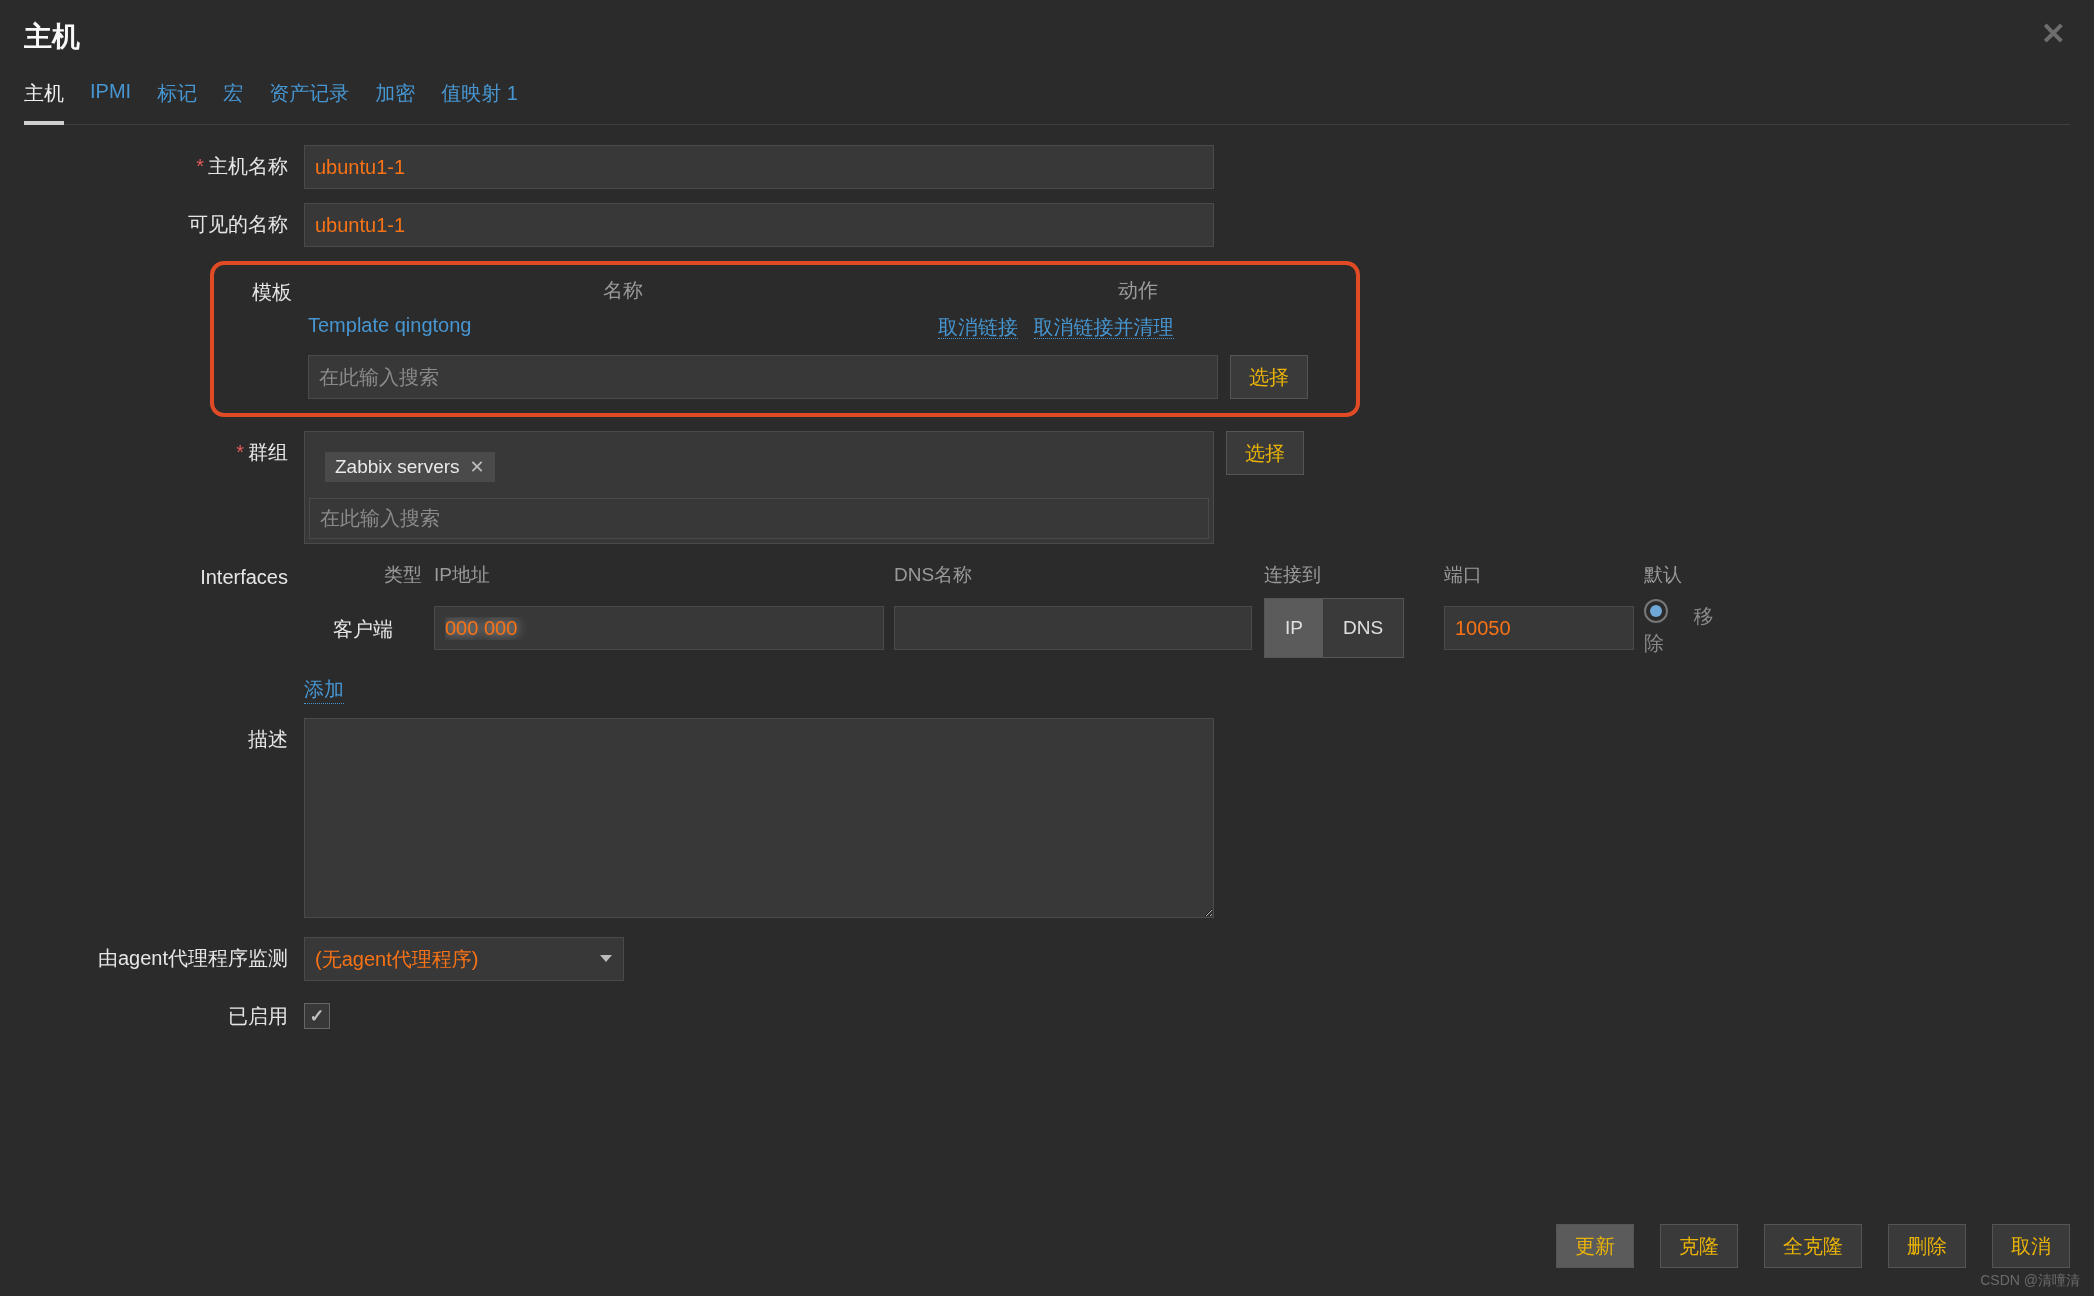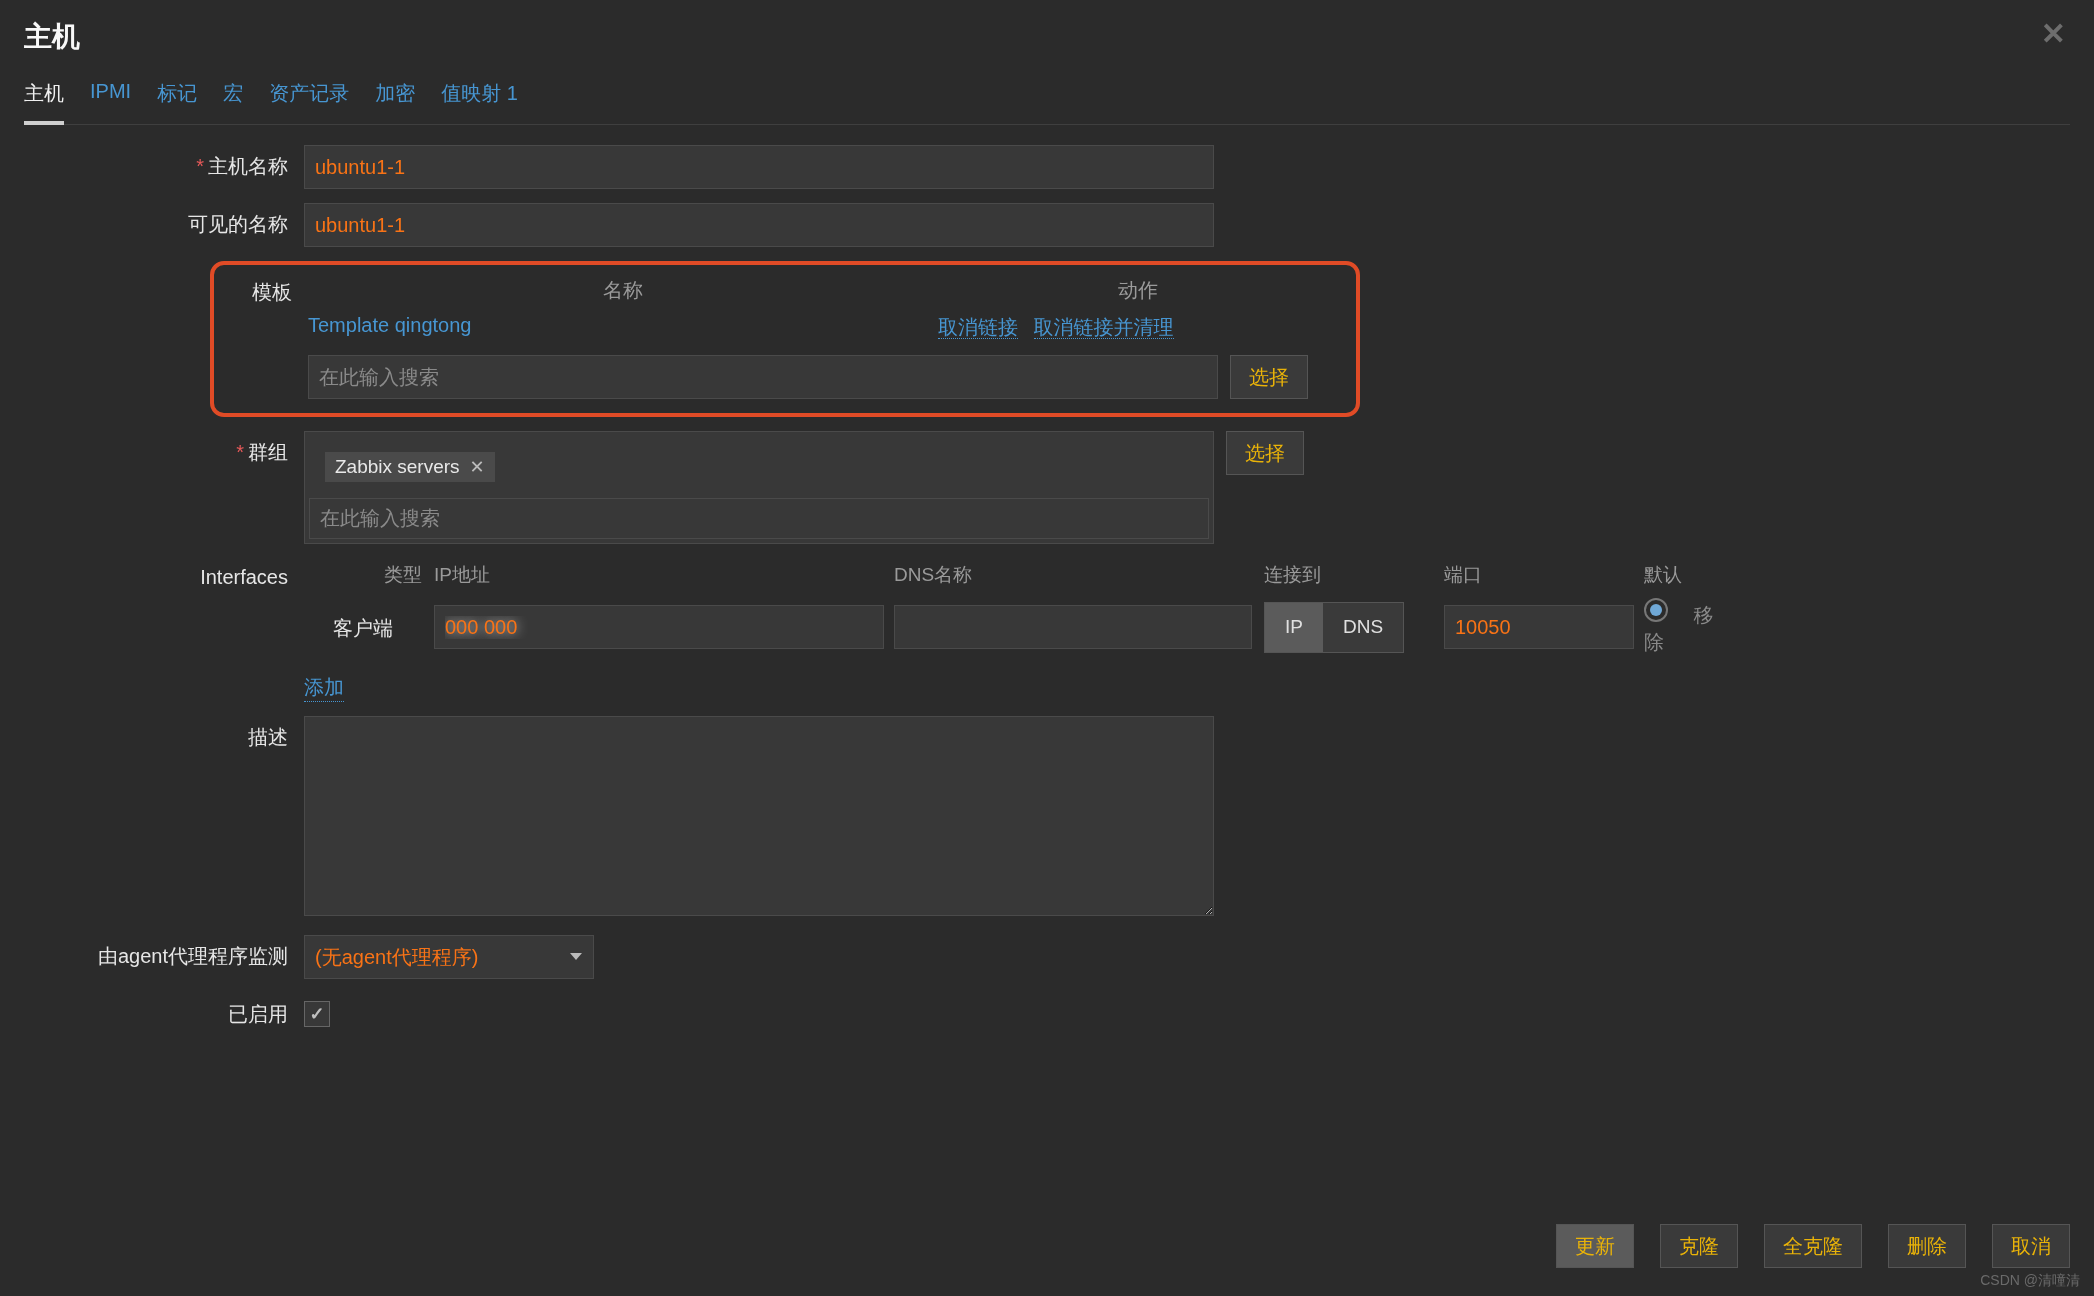--- a/index.html
+++ b/index.html
@@ -137,37 +137,37 @@
   .col-conn { width: 180px; }
   .col-port { width: 200px; }
   .col-def  { width: 100px; }
   .iface-row { display: flex; align-items: center; }
   .iface-row .col-type { color: #e6e6e6; padding-top: 2px; text-align: center; }
   .iface-row input[type=text] { height: 44px; }
   .iface-row .col-ip input { width: 450px; }
   .iface-row .col-dns input { width: 358px; }
   .iface-row .col-port input { width: 190px; }
   .ip-blur { color: transparent; text-shadow: 0 0 12px rgba(255,255,255,0.9); background: #383838; }
-  .seg { display: inline-flex; border: 1px solid #555; height: 51px; overflow: hidden; }
+  .seg { display: inline-flex; border: 1px solid #555; height: 60px; overflow: hidden; }
   .seg button { border: none; background: #3a3a3a; color: #e0e0e0; padding: 0 20px; font-size: 19px; cursor: pointer; }
   .seg button.active { background: #5b5b5b; }
   .radio-dot {
     width: 24px; height: 24px; border-radius: 50%;
     border: 2px solid #777; display: inline-block; position: relative;
     background: #2b2b2b;
   }
   .radio-dot.checked::after {
     content: ""; position: absolute; inset: 4px;
     background: #6fa8d6; border-radius: 50%;
   }
   .remove-link { color: #8a8a8a; margin-left: 20px; }
   .add-link { color: #4796d2; border-bottom: 1px dotted #4796d2; cursor: pointer; display: inline-block; margin-top: 18px; }
   textarea.desc { width: 910px; height: 200px; resize: both; }
   .select-wrap { position: relative; display: inline-block; }
-  select.proxy { width: 290px; height: 44px; appearance: none; padding-right: 34px; }
+  select.proxy { width: 320px; height: 44px; appearance: none; padding-right: 34px; }
   .select-wrap::after {
     content: ""; position: absolute; right: 12px; top: 18px;
     border-left: 6px solid transparent; border-right: 6px solid transparent;
     border-top: 7px solid #bbb; pointer-events: none;
   }
   .checkbox {
     width: 26px; height: 26px; border: 1px solid #666; background: #383838;
     display: inline-flex; align-items: center; justify-content: center;
     cursor: pointer;
   }

